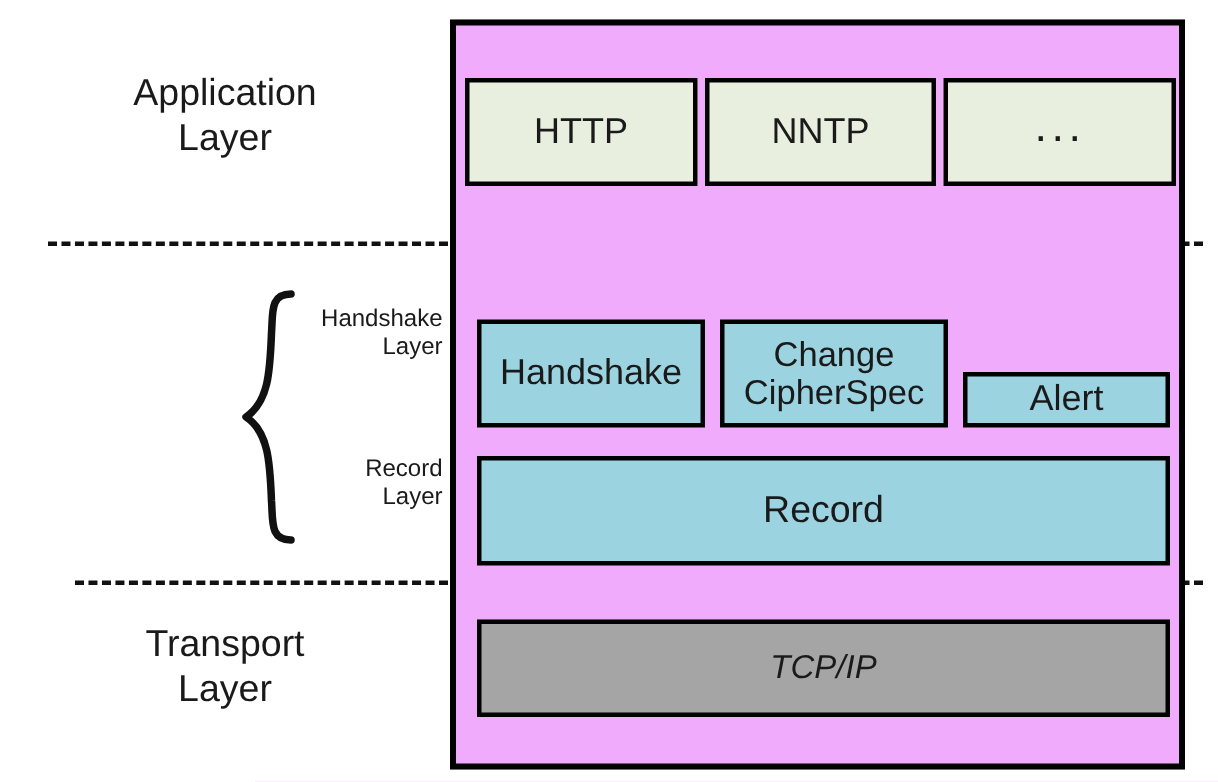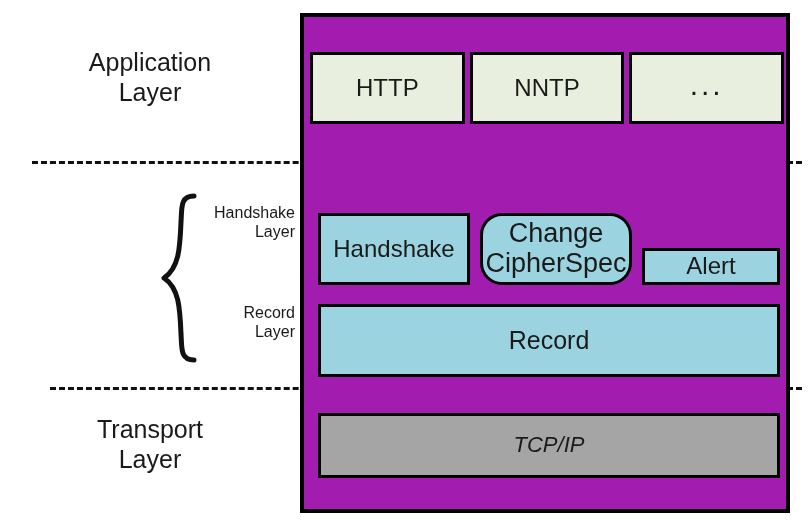--- a/index.html
+++ b/index.html
@@ -101,21 +101,21 @@
     width: 752px;
   }
 
   
   #stack-panel {
     position: absolute;
     left: 300px;
     top: 13px;
     width: 490px;
     height: 500px;
-    background: #a21caf;
+    background: #f0abfc;
     border: 4px solid #000000;
     box-sizing: border-box;
   }
 
   
   .row {
     position: absolute;
     display: flex;
     box-sizing: border-box;
   }
@@ -173,21 +173,21 @@
     font-size: 30px;
     letter-spacing: 3px;
     padding-bottom: 8px;
   }
 
   .ssl-box {
     background: #9BD3E0;
     font-size: 24px;
   }
   #box-handshake { flex: 0 0 152px; }
-  #box-changecipherspec { flex: 0 0 152px; font-size: 27px; border-radius: 22px; }
+  #box-changecipherspec { flex: 0 0 152px; font-size: 23px; }
   #box-alert { flex: 0 0 138px; margin-top: 35px; }
 
   #box-record {
     background: #9BD3E0;
     width: 100%;
     font-size: 25px;
   }
 
   #box-tcpip {
     background: #A5A5A5;

